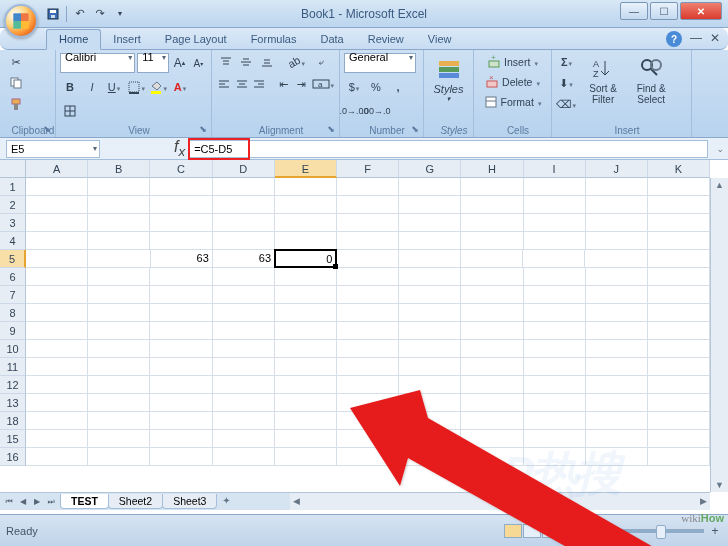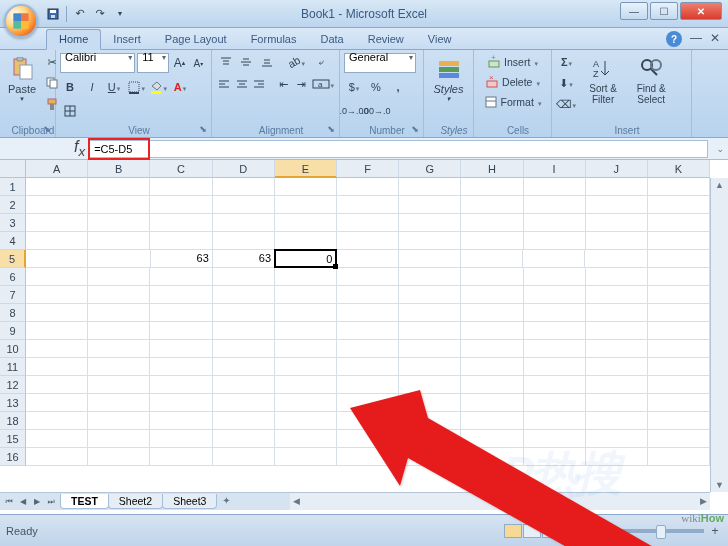--- a/index.html
+++ b/index.html
@@ -11,21 +11,21 @@
 .office-logo { position: absolute; inset: 4px; background: conic-gradient(#e74 0 90deg,#fb3 90deg 180deg,#5b9 180deg 270deg,#48c 270deg 360deg); border-radius: 50%; clip-path: polygon(15% 15%,85% 15%,85% 85%,15% 85%); }
 .qat { display: flex; gap: 2px; margin-left: 44px; align-items: center; height: 100%; }
 .qat-btn { width: 18px; height: 18px; display: flex; align-items: center; justify-content: center; font-size: 11px; color: #345; cursor: pointer; }
 .qat-sep { width: 1px; height: 16px; background: #8ba8cb; margin: 0 2px; }
 .title-text { position: absolute; left: 50%; transform: translateX(-50%); font-size: 12px; color: #3a5a80; }
 .win-controls { position: absolute; right: 6px; top: 2px; display: flex; gap: 2px; }
 .win-btn { width: 28px; height: 18px; border: 1px solid #7a97b8; border-radius: 2px; background: linear-gradient(#e9f2fb,#c4daf0); display: flex; align-items: center; justify-content: center; font-size: 10px; color: #456; cursor: pointer; }
 .win-btn.close { background: linear-gradient(#f08070,#d93b2e); color: #fff; width: 42px; font-weight: bold; }
 
 
-.tabrow { height: 22px; background: linear-gradient(#dbe9f7,#c7dcf2); display: flex; align-items: flex-end; padding-left: 46px; border-bottom: 1px solid #8ba8cb; position: relative; }
+.tabrow { height: 22px; background: linear-gradient(#dbe9f7,#c7dcf2); display: flex; align-items: flex-end; padding-left: 46px; border-bottom: 1px solid #8ba8cb; position: relative; border-radius: 8px; }
 .tab { padding: 3px 12px 4px; font-size: 11px; color: #3a5a80; cursor: pointer; border-radius: 3px 3px 0 0; }
 .tab.active { background: #c9ddf2; border: 1px solid #8ba8cb; border-bottom: 1px solid #c9ddf2; margin-bottom: -1px; color: #2a4a70; }
 .help-btn { position: absolute; right: 46px; top: 3px; width: 16px; height: 16px; border-radius: 50%; background: #4a8bd8; color: #fff; font-size: 10px; display: flex; align-items: center; justify-content: center; cursor: pointer; font-weight: bold; }
 .min-ribbon { position: absolute; right: 26px; top: 3px; font-size: 12px; color: #456; cursor: pointer; }
 .close-book { position: absolute; right: 8px; top: 3px; font-size: 12px; color: #456; cursor: pointer; }
 
 
 .ribbon { height: 88px; background: linear-gradient(#cde0f3,#b8d3ee); display: flex; border-bottom: 1px solid #8ba8cb; }
 .group { border-right: 1px solid #a4bfdc; display: flex; flex-direction: column; position: relative; padding: 2px 4px 14px; }
 .group-label { position: absolute; bottom: 1px; left: 11px; right: 0; text-align: center; font-size: 10px; color: #5a7aa0; }
@@ -164,29 +164,20 @@
   <div class="tab">Review</div>
   <div class="tab">View</div>
   <div class="help-btn">?</div>
   <div class="min-ribbon">—</div>
   <div class="close-book">✕</div>
 </div>
 
 <div class="ribbon">
   <div class="group g-clip">
     <div style="display:flex">
-      <div class="rbtn paste-main big-btn">
-        <svg class="ico" width="24" height="24">
-            <rect x="4" y="2" width="12" height="16" fill="#e8c070" stroke="#a68"></rect>
-            <rect x="7" y="0" width="6" height="4" rx="1" fill="#bbb" stroke="#888"></rect>
-            <rect x="10" y="8" width="12" height="14" fill="#fff" stroke="#89a"></rect>
-          </svg>
-        <span>Paste</span>
-        <span style="font-size:7px">▾</span>
-      </div>
       <div class="clip-side">
         <div class="rbtn small-btn">
             <span>✂</span>
           </div>
         <div class="rbtn small-btn">
             <svg width="14" height="14">
               <rect x="2" y="2" width="7" height="8" fill="#fff" stroke="#678"></rect>
               <rect x="5" y="4" width="7" height="8" fill="#fff" stroke="#678"></rect>
             </svg>
           </div>
@@ -413,20 +404,21 @@
             <circle cx="17" cy="8" r="5" fill="none" stroke="#678" stroke-width="2"></circle>
           </svg>
         <span style="font-size:10px;line-height:1.1;text-align:center">Find &amp; Select</span>
       </div>
     </div>
     <div class="group-label">Insert</div>
   </div>
 </div>
 
 <div class="formulabar">
+  <div class="namebox">E5</div>
   <div class="fx-btn">f<sub>x</sub></div>
   <div class="formula-input">
     <span>=C5-D5</span>
     <div class="formula-highlight"></div>
   </div>
   <div class="expand-fb">⌄</div>
 </div>
 
 <div class="grid-area">
   <div class="corner"></div>

